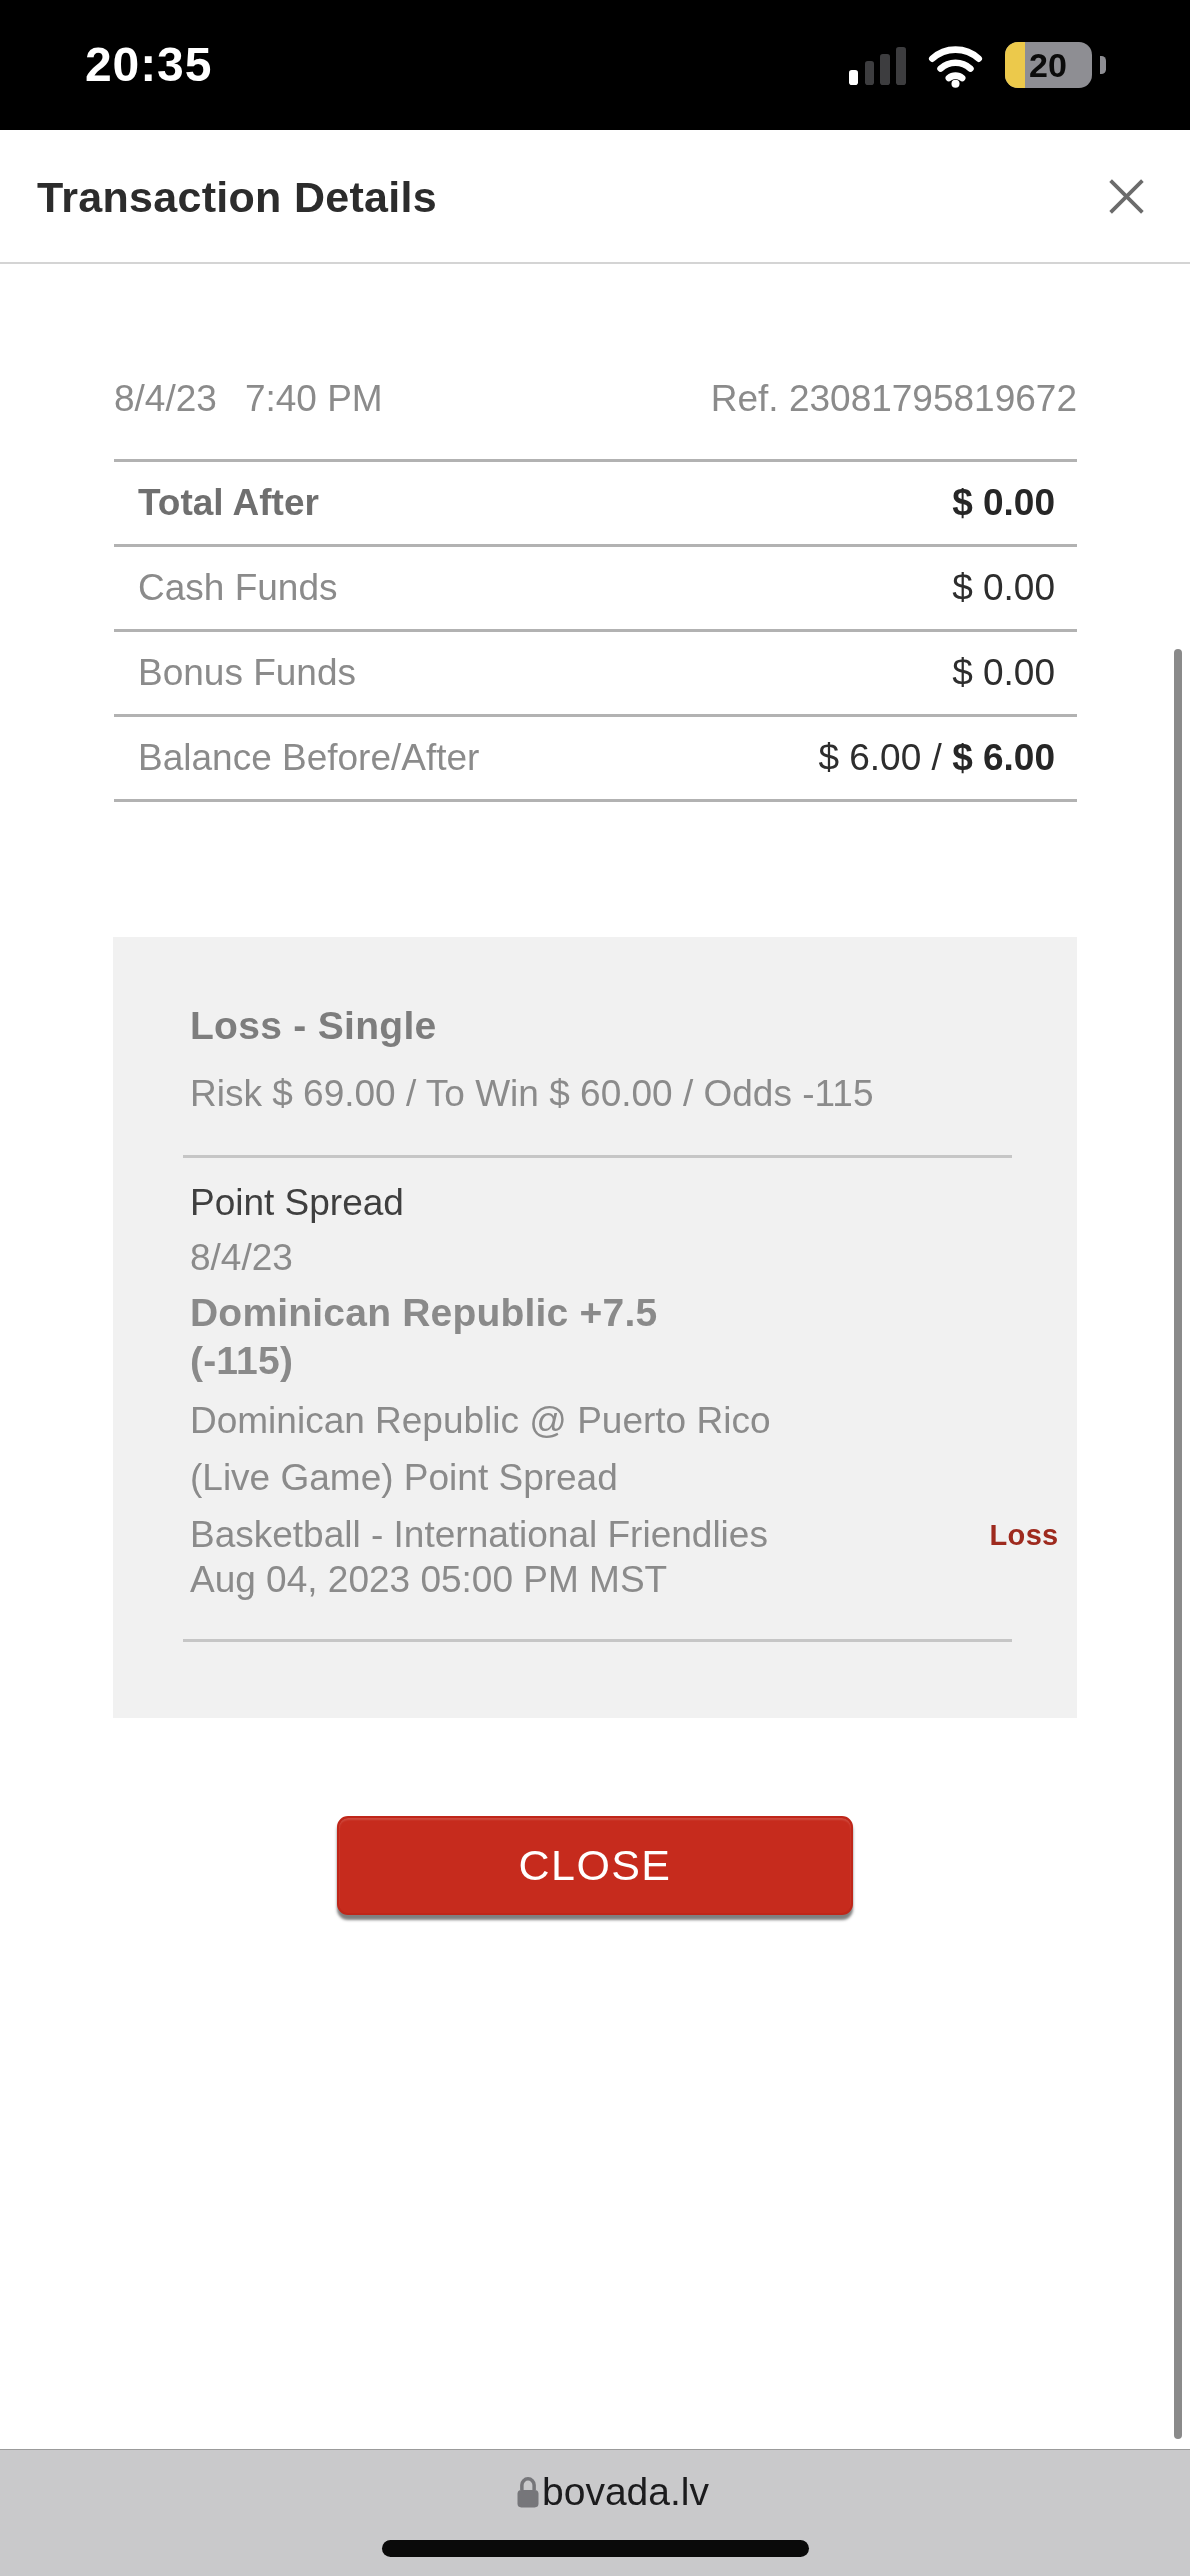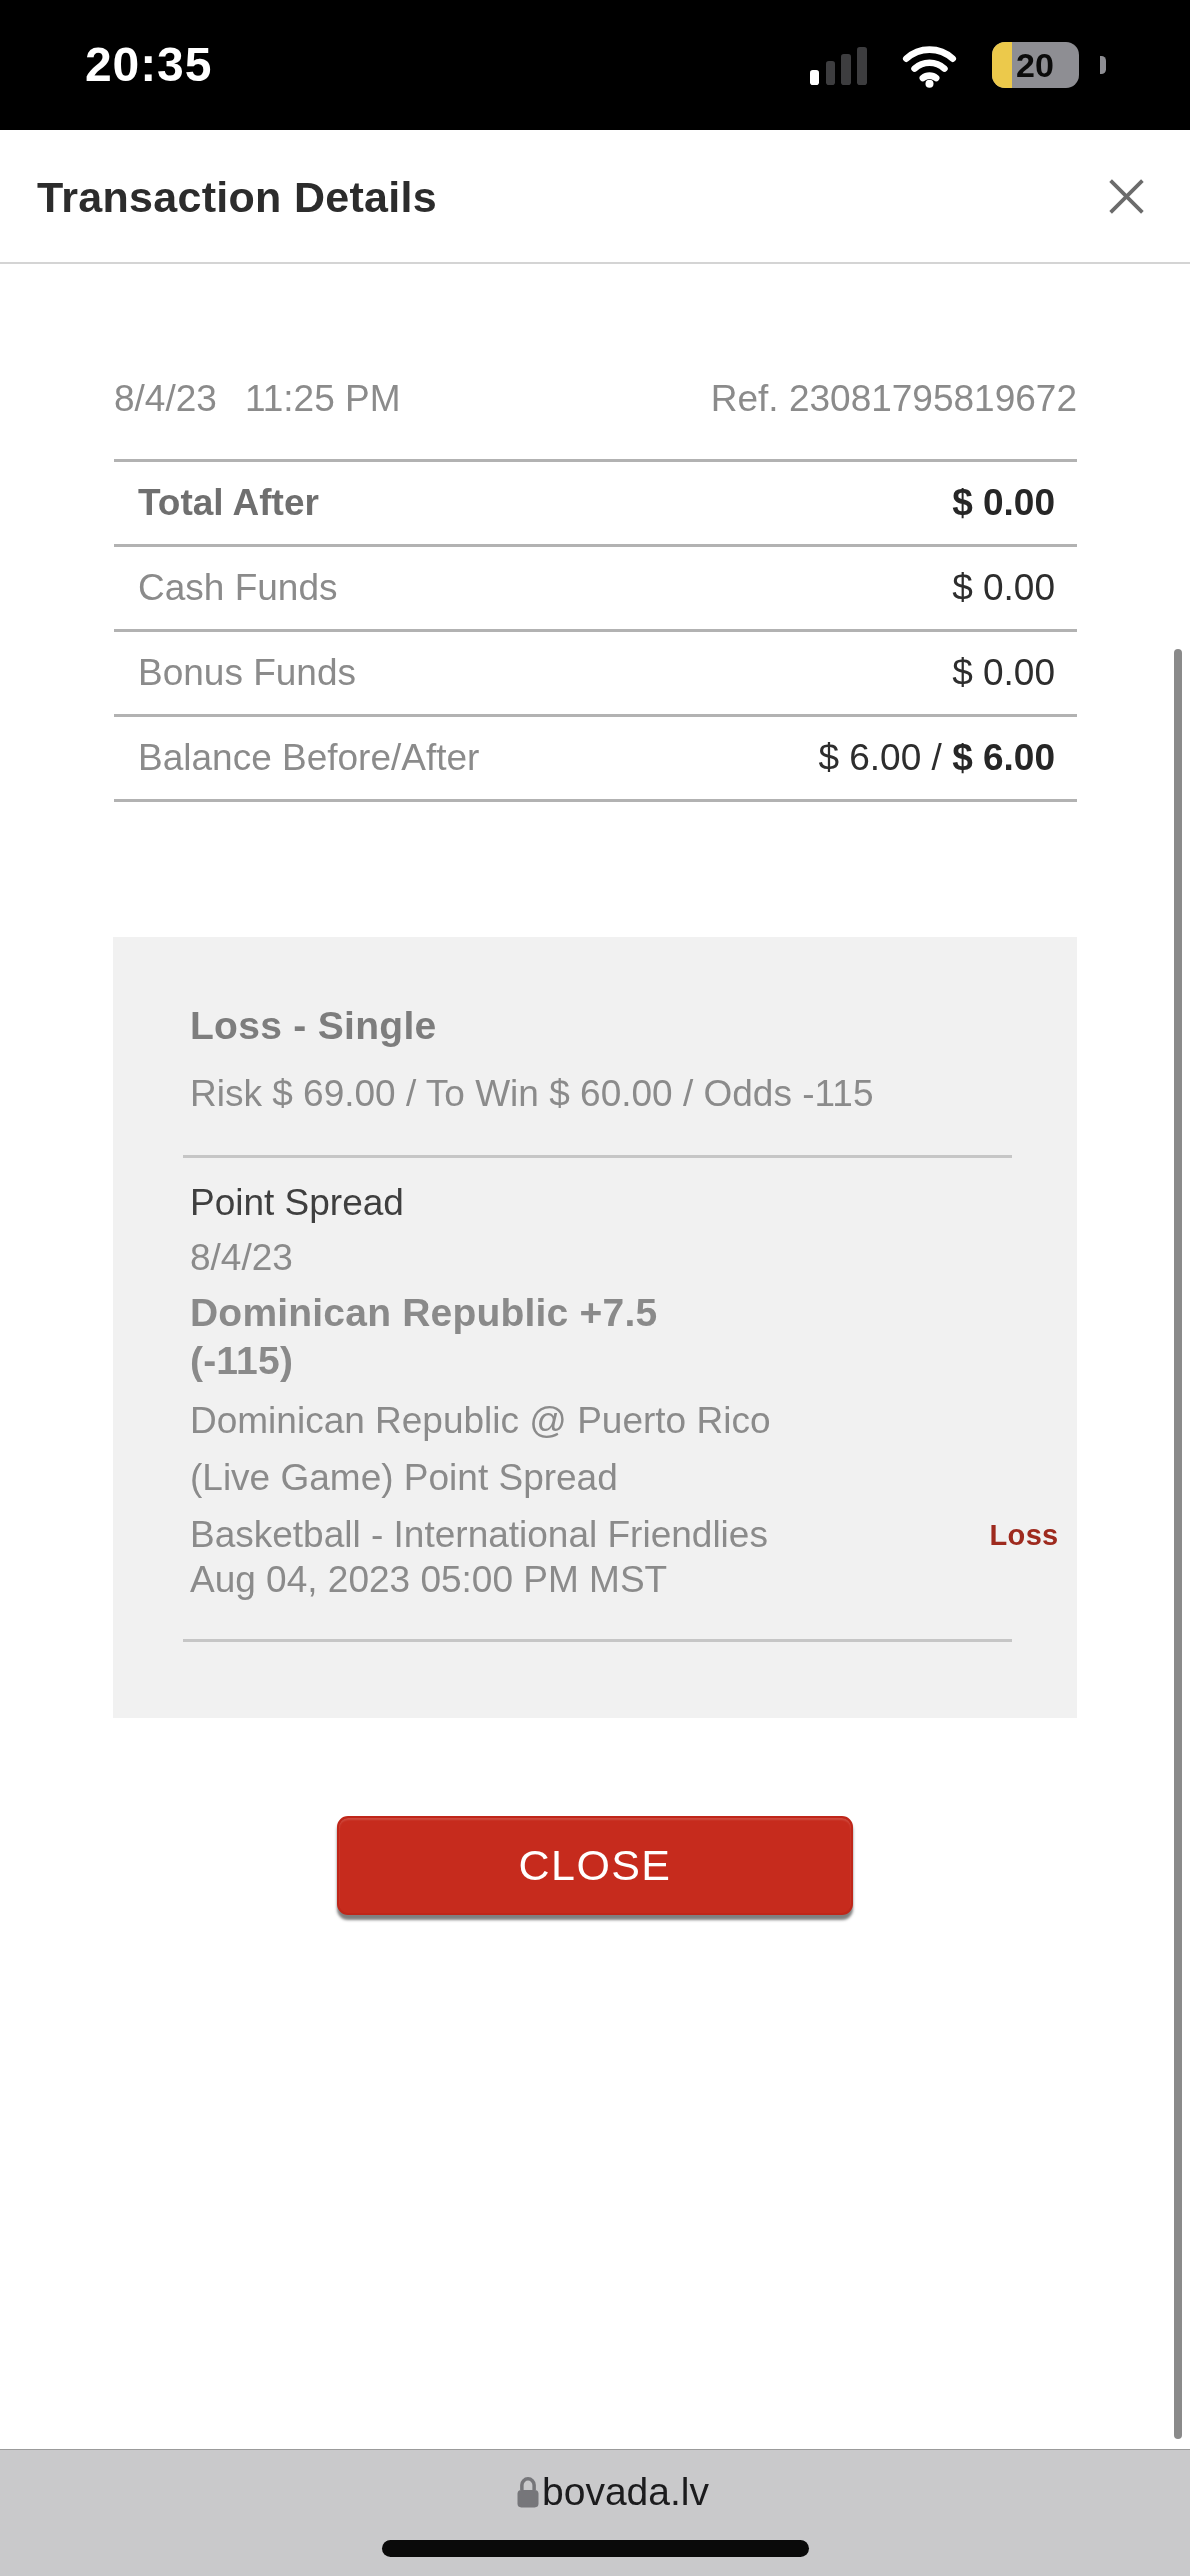--- a/index.html
+++ b/index.html
@@ -3,21 +3,21 @@
 <meta charset="utf-8">
 <style>
   * { margin:0; padding:0; box-sizing:border-box; }
   html,body { width:1191px; height:2576px; background:#ffffff; overflow:hidden;
               font-family:"Liberation Sans","DejaVu Sans",sans-serif; }
   .screen { position:relative; width:946px; height:2576px; background:#ffffff; }
 
   
   .status-bar { position:absolute; top:0; left:0; width:1191px; height:130px; background:#000; }
   .sb-time { position:absolute; left:85px; top:37px; color:#fff; font-size:48px; font-weight:700; letter-spacing:0.9px; }
-  .sb-icons { position:absolute; right:85px; top:39px; height:52px; display:flex; align-items:center; gap:34px; }
+  .sb-icons { position:absolute; right:85px; top:39px; height:52px; display:flex; align-items:center; gap:21px; }
   .sig { display:flex; align-items:flex-end; gap:6.5px; height:39px; }
   .sig span { width:9.3px; border-radius:2.8px; background:#3d3d3f; }
   .sig .s1 { height:15px; background:#ffffff; }
   .sig .s2 { height:24px; }
   .sig .s3 { height:31px; }
   .sig .s4 { height:38px; }
   .battery { position:relative; width:87px; height:46px; border-radius:13px; background:#8e8e93; overflow:hidden; }
   .battery .fill { position:absolute; left:0; top:0; bottom:0; width:20.4px; background:#ecc94b; }
   .battery .pct { position:absolute; inset:0; display:flex; align-items:center; justify-content:center;
                   font-size:34px; font-weight:700; color:#0b0b0b; }
@@ -112,21 +112,21 @@
   <div class="header">
     <div class="header-title">Transaction Details</div>
     <svg class="close-x" viewBox="0 0 46 46">
       <line x1="6" y1="6" x2="40" y2="40" stroke="#6b6b6b" stroke-width="4"></line>
       <line x1="40" y1="6" x2="6" y2="40" stroke="#6b6b6b" stroke-width="4"></line>
     </svg>
   </div>
 
   <div class="date-row">
     <div class="date-left">
-      <span>8/4/23</span><span class="gap"></span><span>11:25 PM</span>
+      <span>8/4/23</span><span class="gap"></span><span>7:40 PM</span>
     </div>
     <div>Ref. 23081795819672</div>
   </div>
 
   <div class="tx-table">
     <div class="t-row">
       <span class="t-label bold">Total After</span>
       <span class="t-value"><span></span><span class="b">$ 0.00</span></span>
     </div>
     <div class="t-row">

